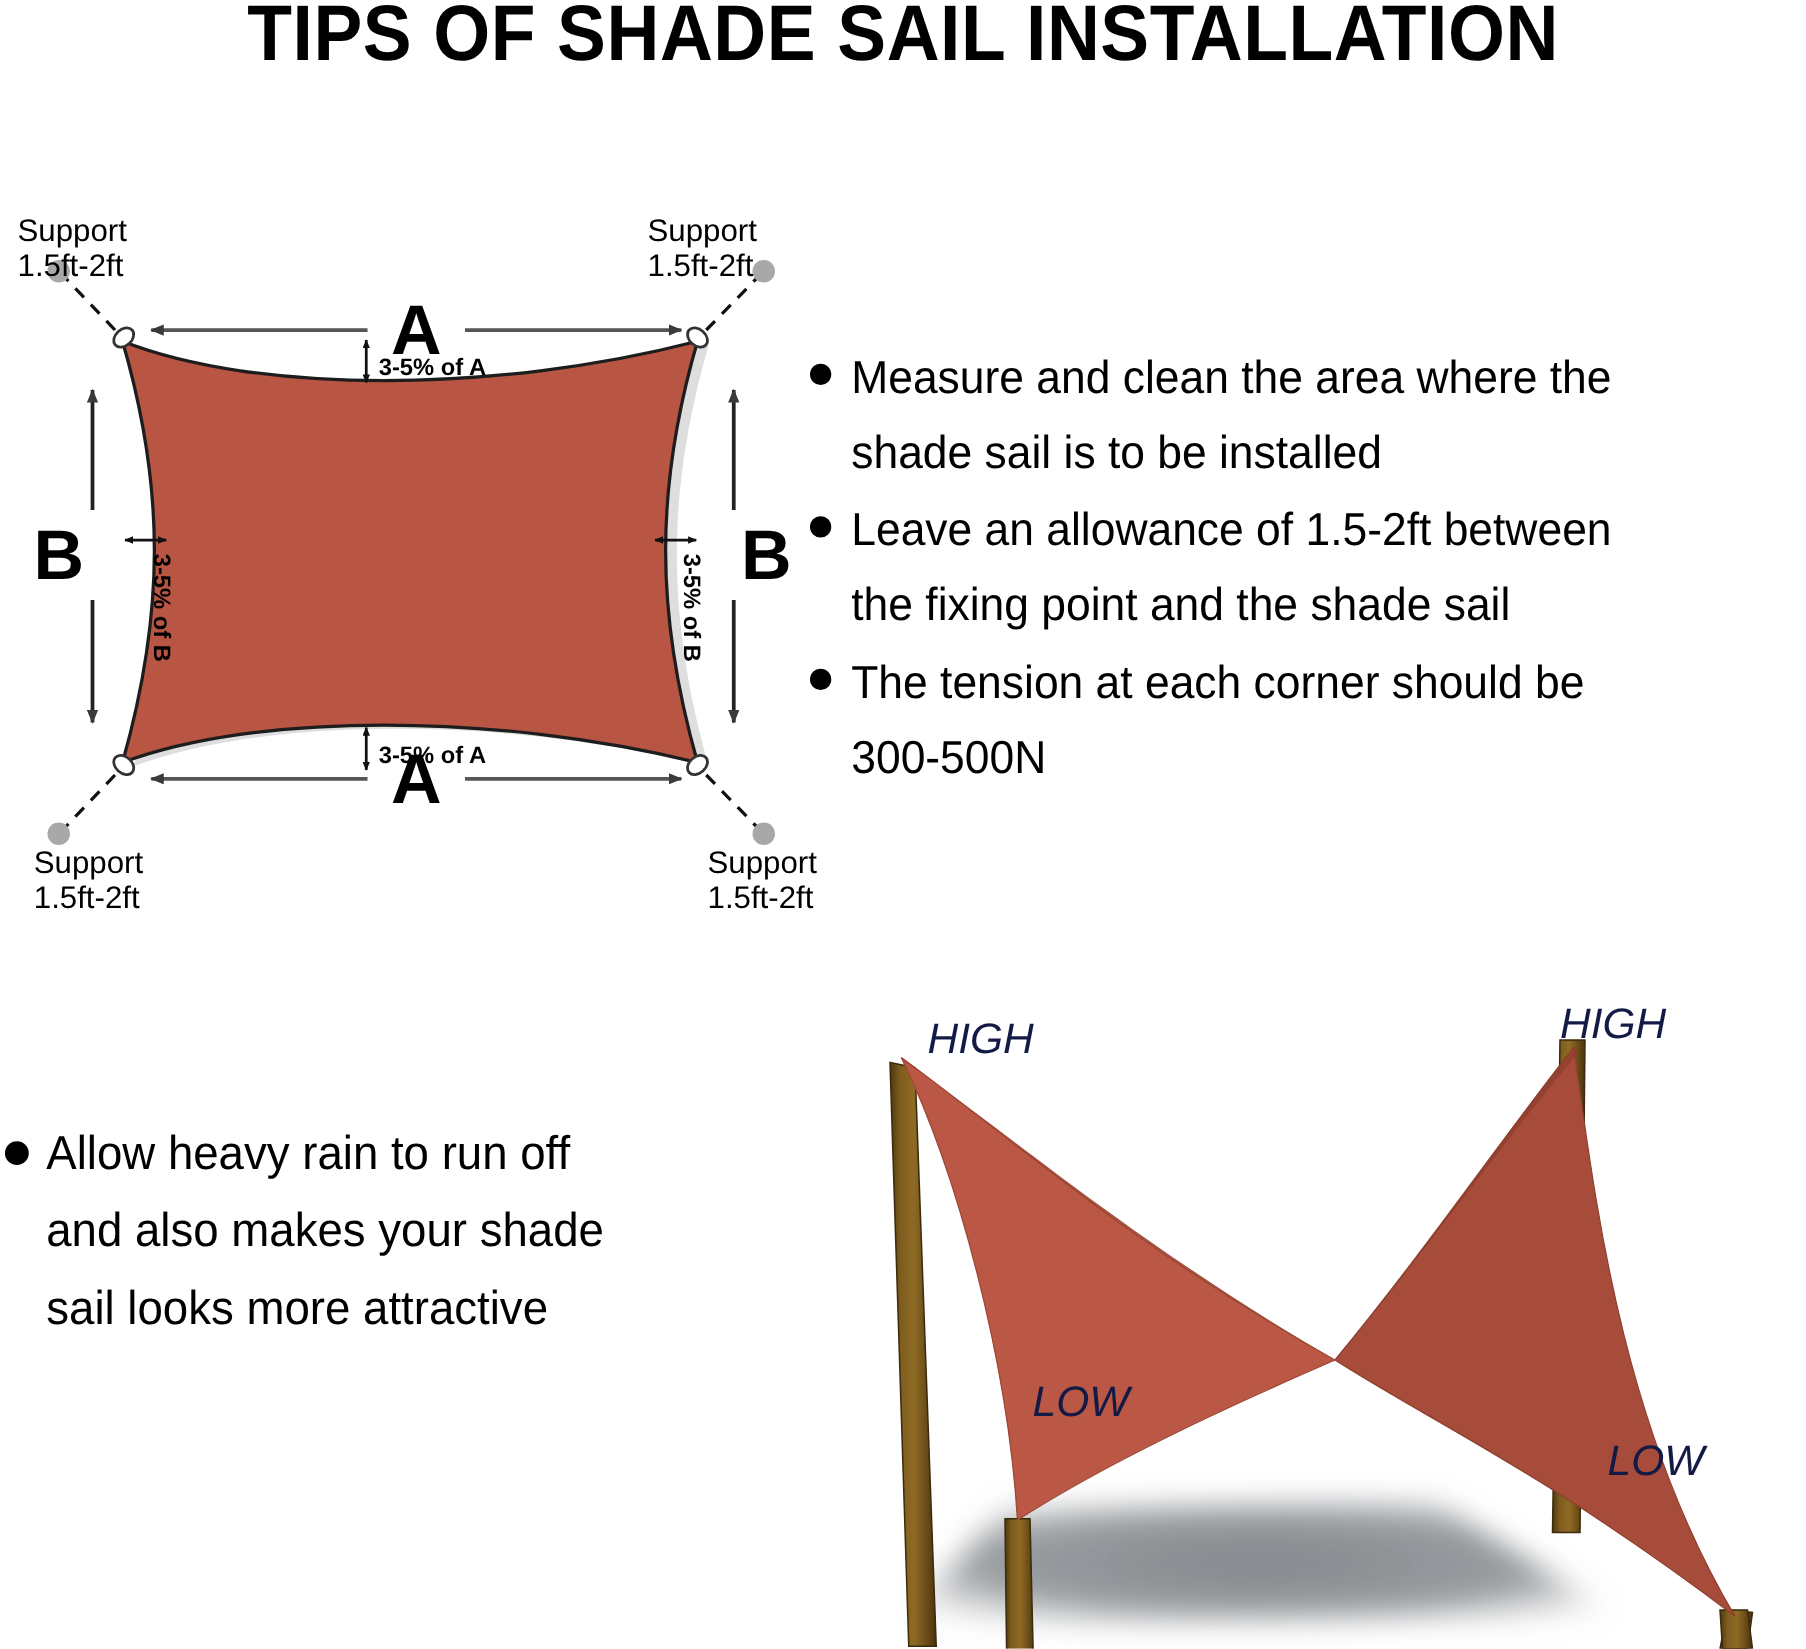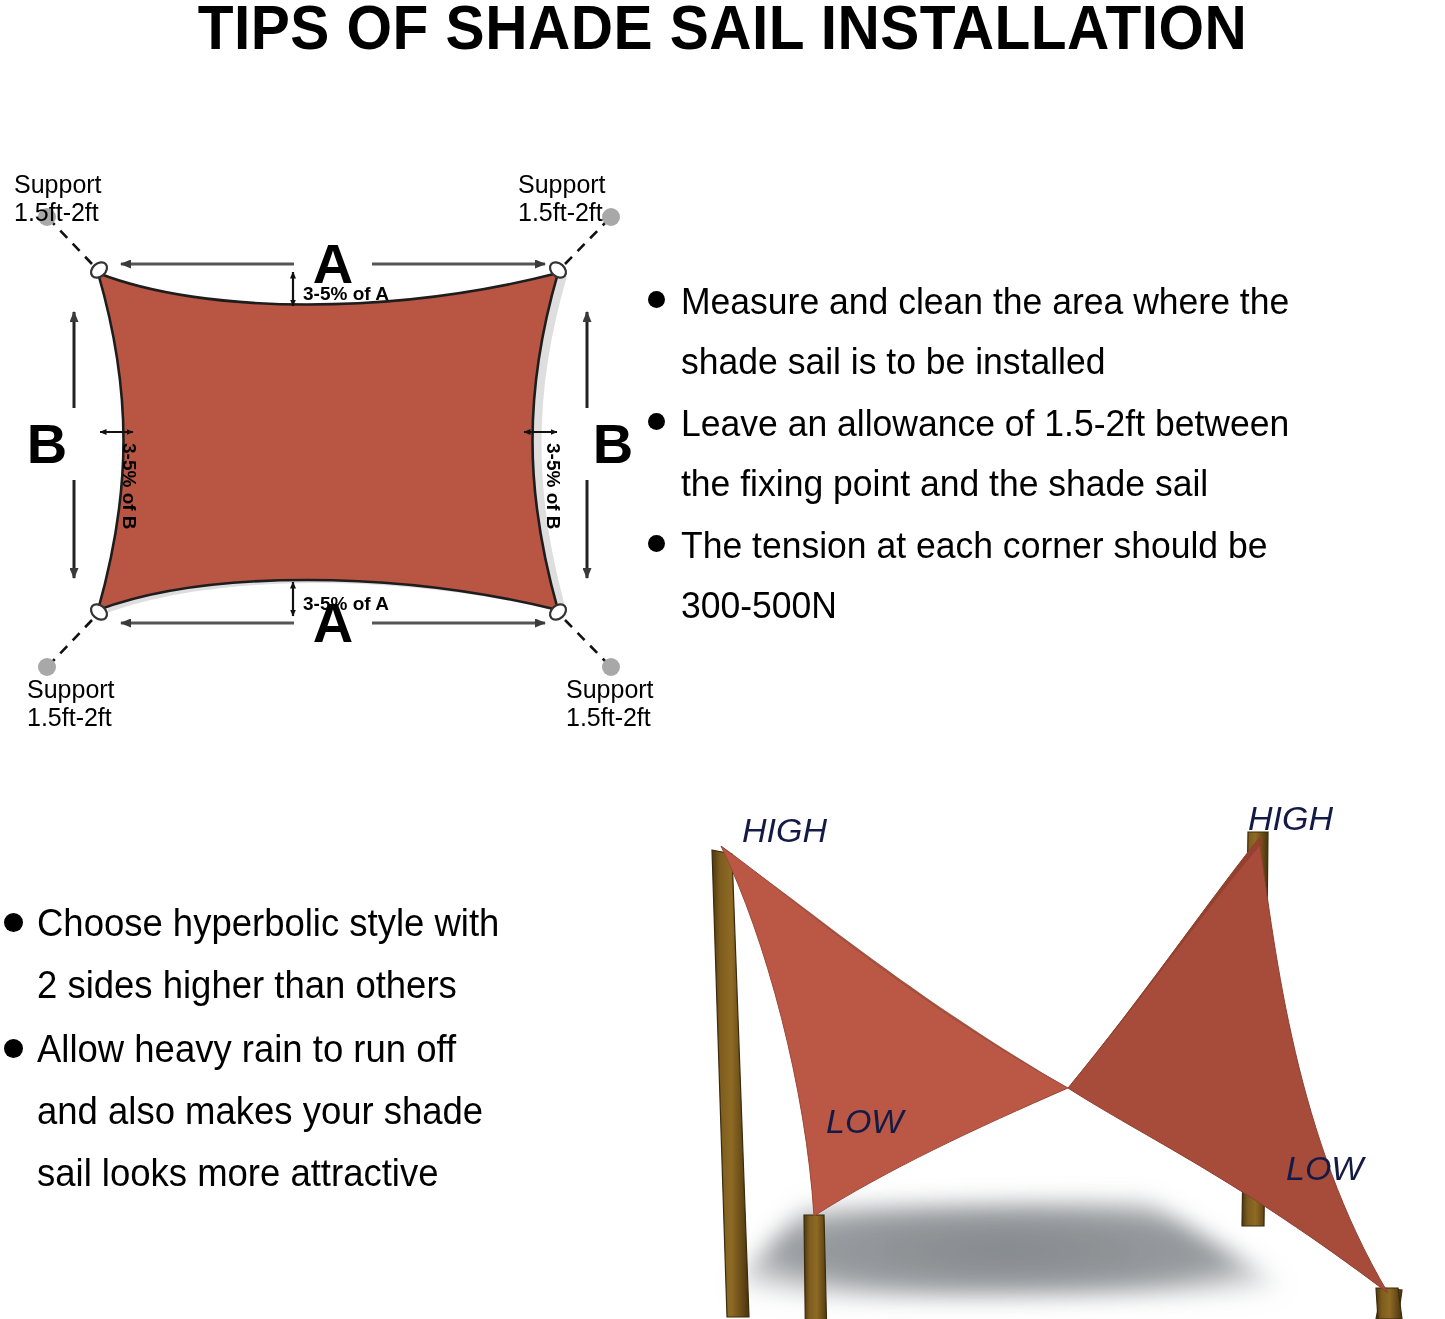--- a/index.html
+++ b/index.html
@@ -197,25 +197,20 @@
 the fixing point and the shade sail</span>
   </div>
   <div class="bullet-row">
     <span class="bullet-dot"></span>
     <span class="bullet-text">The tension at each corner should be
 300-500N</span>
   </div>
 </div>
 
 <div class="bullets-left">
-  <div class="bullet-row">
-    <span class="bullet-dot"></span>
-    <span class="bullet-text">Choose hyperbolic style with
-2 sides higher than others</span>
-  </div>
   <div class="bullet-row">
     <span class="bullet-dot"></span>
     <span class="bullet-text">Allow heavy rain to run off
 and also makes your shade
 sail looks more attractive</span>
   </div>
 </div>
 
 <div id="hyper-diagram">
   <svg class="svg-abs" width="769" height="531" viewBox="0 0 769 531">

